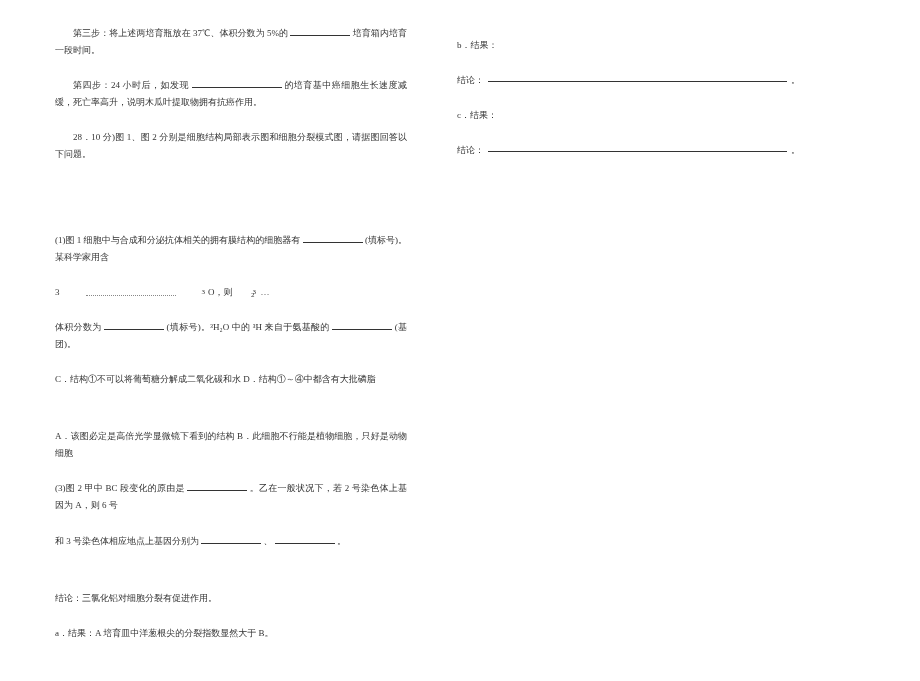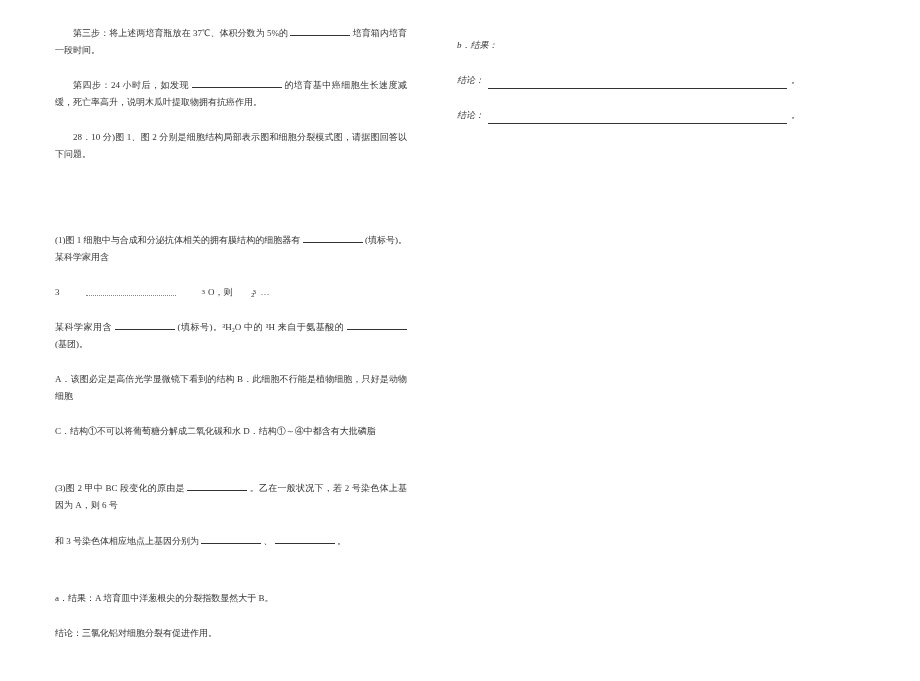--- a/index.html
+++ b/index.html
@@ -18,21 +18,20 @@
     padding: 25px 20px 20px 55px;
   }
   .col-left {
     width: 420px;
     padding-right: 30px;
   }
   .col-right {
     width: 400px;
     padding-left: 20px;
     padding-top: 12px;
-    font-style: italic;
   }
   .para {
     margin-bottom: 18px;
     text-align: justify;
   }
   .para-indent {
     text-indent: 2em;
   }
   .bigspace { margin-bottom: 68px; }
   .midspace { margin-bottom: 40px; }
@@ -54,21 +53,21 @@
   .chem-seg { display:inline-flex; align-items:center; }
   .sup { font-size: 7px; vertical-align: super; margin-right:1px; }
   .sub { font-size: 7px; vertical-align: sub; line-height:0; display:inline-block; transform: translateY(3px);}
   .arrow-blank {
     width: 90px;
     height: 8px;
     border-bottom: 0.5px dotted #888;
     margin: 0 6px;
   }
   .stop { letter-spacing:0; }
-  .conclusion-line { display:flex; align-items:flex-end; margin-bottom:18px;}
+  .conclusion-line { display:flex; align-items:flex-start; margin-bottom:18px;}
   .conclusion-line .lbl { flex:0 0 auto; }
   .conclusion-line .fill { flex:1 1 auto; border-bottom:0.5px solid #333; height:10px; margin: 0 4px;}
   .conclusion-line .stop { flex:0 0 auto; }
 </style>
 </head>
 <body>
 
 <div class="page">
 
   <div class="col-left">
@@ -105,71 +104,74 @@
         <span>O，则</span>
       </span>
       <span class="chem-seg">
         <span class="sup">3</span>
         <span class="sub" style="margin-left:-6px;">2</span>
         <span style="margin-left:6px;">…</span>
       </span>
     </div>
 
     <p class="para">
-      <span>某科学家用含</span>
+      <span>体积分数为</span>
       <span class="blank blank-m"></span>
       <span>(填标号)。³H₂O 中的 ³H 来自于氨基酸的</span>
       <span class="blank blank-m"></span>
       <span>(基团)。</span>
     </p>
 
 
+    <p class="para midspace">
+      <span>C．结构①不可以将葡萄糖分解成二氧化碳和水 D．结构①～④中都含有大批磷脂</span>
+    </p>
+
     <p class="para">
       <span>A．该图必定是高倍光学显微镜下看到的结构 B．此细胞不行能是植物细胞，只好是动物细胞</span>
-    </p>
-
-    <p class="para midspace">
-      <span>C．结构①不可以将葡萄糖分解成二氧化碳和水 D．结构①～④中都含有大批磷脂</span>
     </p>
 
     <p class="para">
       <span>(3)图 2 甲中 BC 段变化的原由是</span>
       <span class="blank blank-m"></span>
       <span>。乙在一般状况下，若 2 号染色体上基因为 A，则 6 号</span>
     </p>
 
     <p class="para midspace">
       <span>和 3 号染色体相应地点上基因分别为</span>
       <span class="blank blank-m"></span>
       <span>、</span>
       <span class="blank blank-m"></span>
       <span>。</span>
     </p>
 
     <p class="para">
-      <span>a．结果：A 培育皿中洋葱根尖的分裂指数显然大于 B。</span>
+      <span>结论：三氯化铝对细胞分裂有促进作用。</span>
     </p>
 
     <p class="para">
-      <span>结论：三氯化铝对细胞分裂有促进作用。</span>
+      <span>a．结果：A 培育皿中洋葱根尖的分裂指数显然大于 B。</span>
     </p>
   </div>
 
   <div class="col-right">
 
     <p class="para">
       <span>b．结果：</span>
     </p>
 
     <div class="conclusion-line">
       <span class="lbl">结论：</span>
       <span class="fill"></span>
       <span class="stop">。</span>
     </div>
 
+    <p class="para">
+      <span>c．结果：</span>
+    </p>
 
     <div class="conclusion-line">
       <span class="lbl">结论：</span>
       <span class="fill"></span>
       <span class="stop">。</span>
     </div>
 
   </div>
 </div>
 

